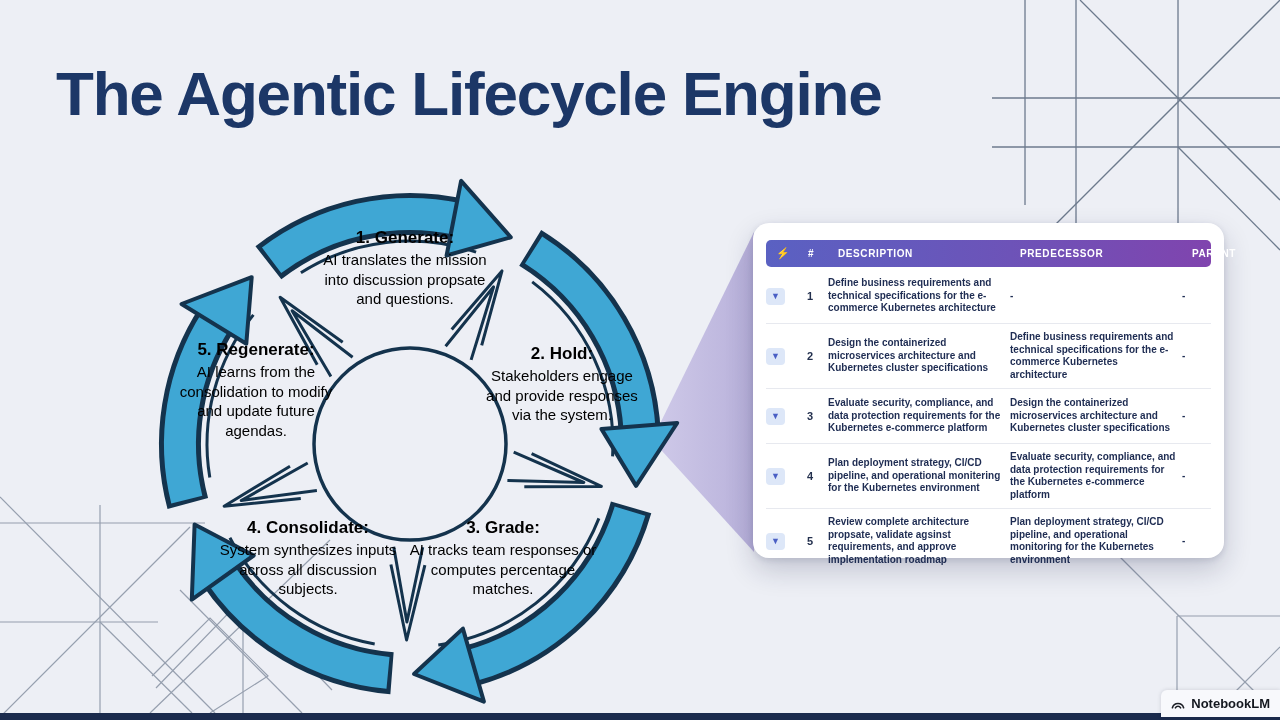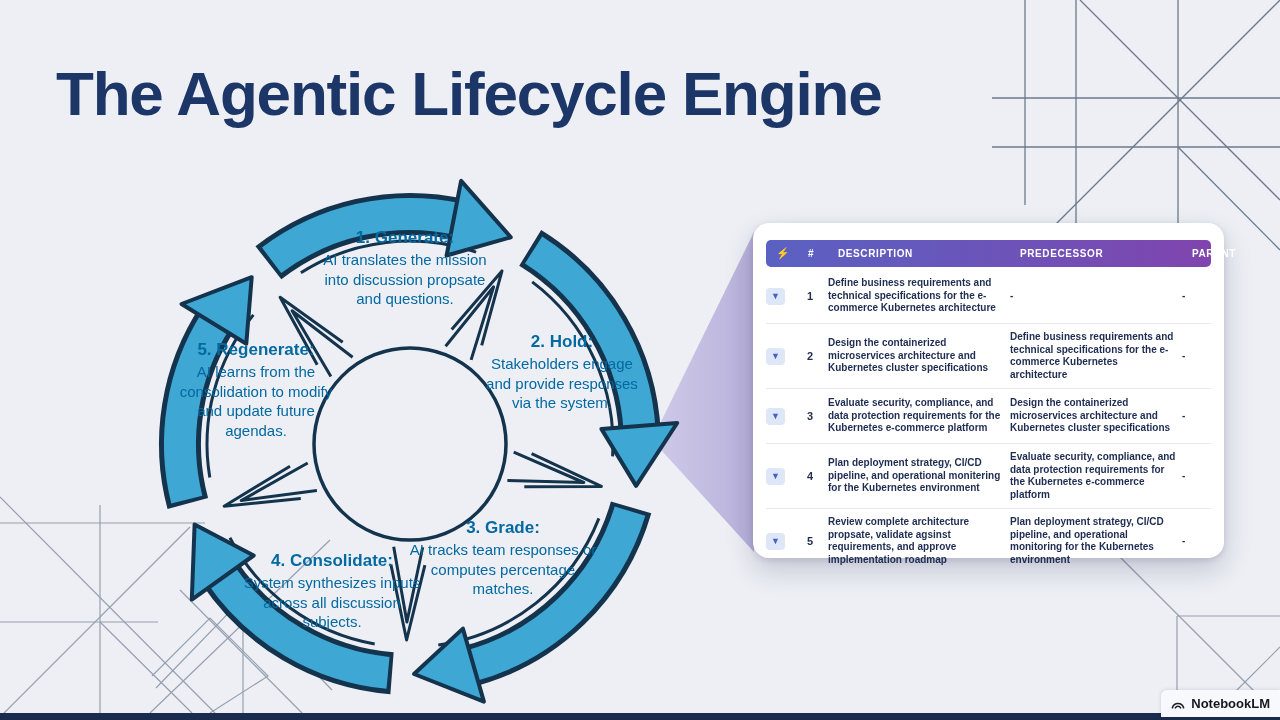--- a/index.html
+++ b/index.html
@@ -13,27 +13,27 @@
   .title{
     position:absolute;left:56px;top:58px;width:900px;
     font-size:62px;font-weight:800;letter-spacing:-1.2px;
     color:#1c3767;
   }
   .subtitle{
     position:absolute;left:57px;top:134px;width:900px;
     font-size:23px;font-weight:400;color:#15171c;
   }
   
-  .step{position:absolute;transform:translateX(-50%);text-align:center;color:#0369a1;}
+  .step{position:absolute;transform:translateX(-50%);text-align:center;color:#000000;}
   .step .step-label{font-size:17px;font-weight:700;margin-bottom:2px;}
   .step .step-desc{font-size:15px;font-weight:500;line-height:19.5px;}
   .step-1{left:405px;top:228px;width:168px;}
-  .step-2{left:562px;top:332px;width:158px;}
+  .step-2{left:562px;top:344px;width:158px;}
   .step-3{left:498px;top:518px;width:202px;padding-left:10px;}
-  .step-4{left:332px;top:518px;width:184px;margin-top:33px;}
+  .step-4{left:308px;top:518px;width:184px;}
   .step-5{left:256px;top:340px;width:170px;}
   
   .card{
     position:absolute;left:753px;top:223px;width:471px;height:335px;
     background:#ffffff;border-radius:16px;
     box-shadow:0 12px 28px rgba(25,30,70,.20), 0 2px 6px rgba(25,30,70,.12);
   }
   .thead{
     position:absolute;left:13px;top:17px;width:425px;height:27px;
     border-radius:5px;padding:0 10px;

